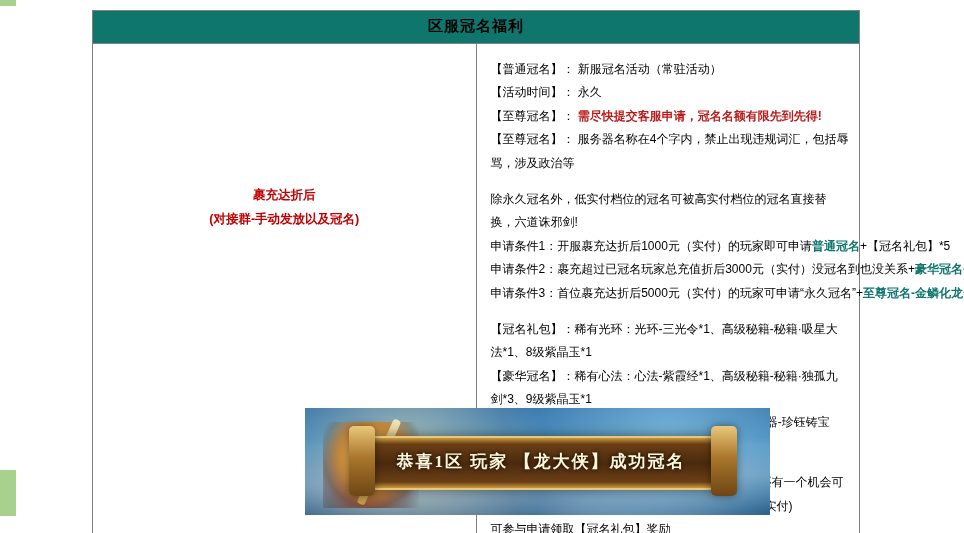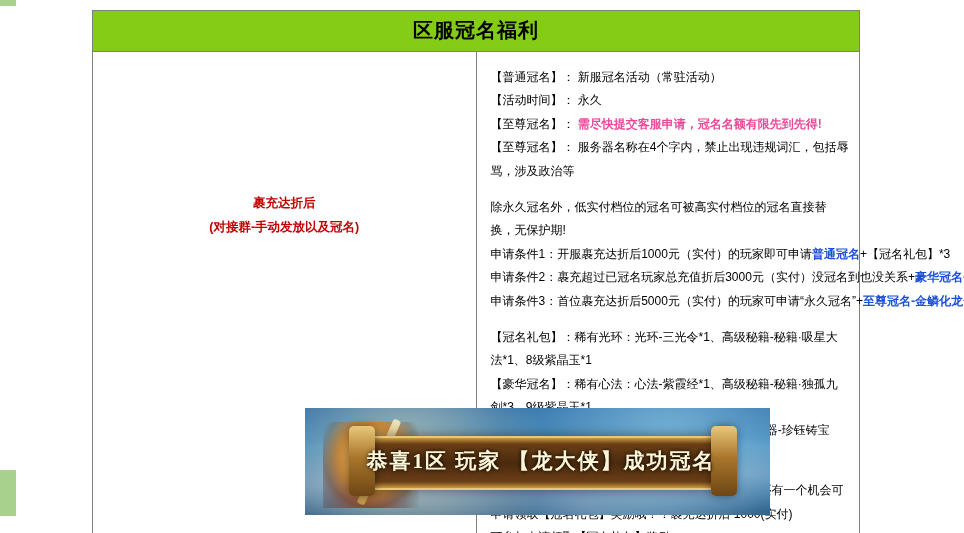--- a/index.html
+++ b/index.html
@@ -33,24 +33,24 @@
   table.main {
     border-collapse: collapse;
     width: 768px;
     table-layout: fixed;
   }
   table.main td, table.main th {
     border: 1px solid #808080;
     vertical-align: top;
   }
   .title-cell {
-    background: #84cc16;
+    background: #0f766e;
     text-align: center;
     font-weight: bold;
-    font-size: 20px;
+    font-size: 15px;
     color: #000;
     padding: 6px 0 7px 0;
     letter-spacing: 1px;
   }
   .label-cell {
     width: 200px;
     text-align: center;
     padding-top: 140px;
     font-size: 12.5px;
     font-weight: bold;
@@ -58,22 +58,22 @@
     line-height: 1.9;
   }
   .body-cell {
     padding: 14px 10px 12px 14px;
     font-size: 12px;
     color: #000;
     line-height: 1.95;
   }
   .blk { margin: 0 0 0 0; }
   .gap { height: 13px; }
-  .red { color: #ec4899; font-weight: bold; }
-  .red-b { color: #1d4ed8; font-weight: bold; }
+  .red { color: #b91c1c; font-weight: bold; }
+  .red-b { color: #0f766e; font-weight: bold; }
   .line { white-space: nowrap; }
 
   
   .banner-wrap {
     position: absolute;
     left: 305px;
     top: 408px;
     width: 465px;
     height: 107px;
     overflow: hidden;
@@ -143,21 +143,21 @@
     position: absolute;
     left: 60px;
     top: 28px;
     width: 352px;
     height: 50px;
     display: flex;
     align-items: center;
     justify-content: center;
     font-family: "Liberation Serif", serif;
     font-weight: bold;
-    font-size: 21px;
+    font-size: 17px;
     color: #fff6d8;
     text-shadow: 0 0 4px #000, 1px 1px 0 #5a3310;
     letter-spacing: 2px;
     white-space: nowrap;
   }
 </style>
 </head>
 <body>
 
 <div class="edge-bar top"></div>
@@ -188,24 +188,24 @@
           <span>【至尊冠名】：</span>
           <span class="red">需尽快提交客服申请，冠名名额有限先到先得!</span>
         </div>
         <div class="blk">
           <span>【至尊冠名】：</span>
           <span>服务器名称在4个字内，禁止出现违规词汇，包括辱骂，涉及政治等</span>
         </div>
 
         <div class="gap"></div>
 
-        <div class="blk">除永久冠名外，低实付档位的冠名可被高实付档位的冠名直接替换，无保护期!</div>
+        <div class="blk">除永久冠名外，低实付档位的冠名可被高实付档位的冠名直接替换，六道诛邪剑!</div>
 
         <div class="blk line">
-          <span>申请条件1：</span><span>开服裹充达折后1000元（实付）的玩家即可申请</span><span class="red-b">普通冠名</span><span>+【冠名礼包】*3</span>
+          <span>申请条件1：</span><span>开服裹充达折后1000元（实付）的玩家即可申请</span><span class="red-b">普通冠名</span><span>+【冠名礼包】*5</span>
         </div>
         <div class="blk line">
           <span>申请条件2：</span><span>裹充超过已冠名玩家总充值折后3000元（实付）没冠名到也没关系+</span><span class="red-b">豪华冠名-百鬼夜行</span>
         </div>
         <div class="blk line">
           <span>申请条件3：</span><span>首位裹充达折后5000元（实付）的玩家可申请“永久冠名”+</span><span class="red-b">至尊冠名-金鳞化龙</span><span>+【至尊冠名】*1</span>
         </div>
 
         <div class="gap"></div>
 

